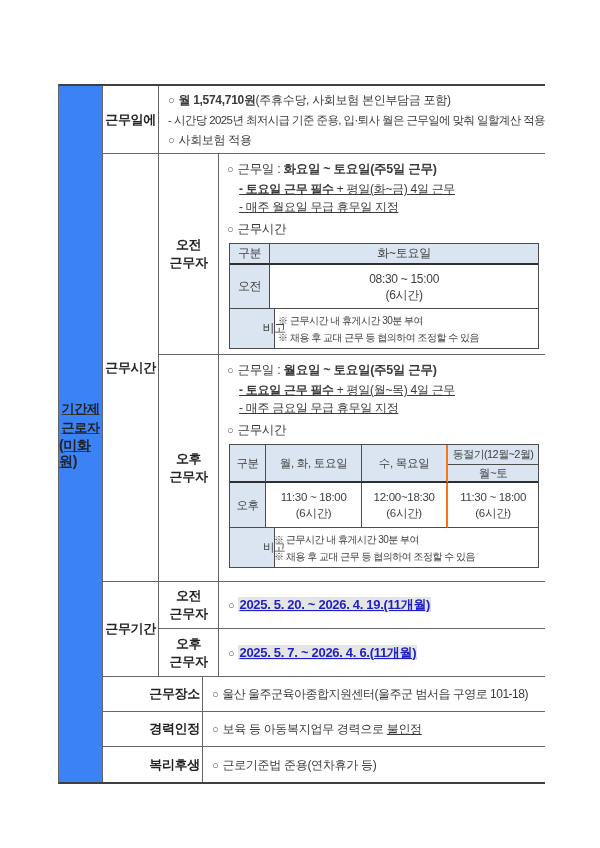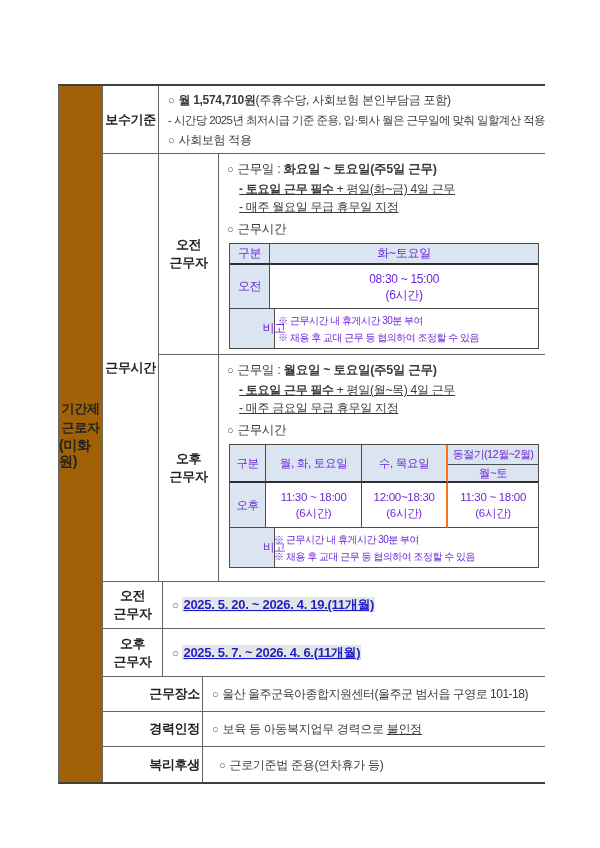--- a/index.html
+++ b/index.html
@@ -5,28 +5,28 @@
   * { box-sizing: border-box; margin: 0; padding: 0; }
   body { width: 600px; height: 848px; background: #ffffff;
          font-family: "Liberation Sans", sans-serif; color: #3a3a3a;
          letter-spacing: -0.3px; }
   .page { position: relative; width: 600px; height: 848px; background: #fff; }
 
   
   .tbl { position: absolute; left: 58px; top: 84px; width: 487px;
          display: flex; border-top: 2px solid #404040; border-bottom: 2px solid #404040;
          border-left: 1px solid #666; }
-  .gray-col { width: 54px; background: #a16207; border-right: 1px solid #666;
+  .gray-col { width: 54px; background: #3b82f6; border-right: 1px solid #666;
               display: flex; flex-direction: column; justify-content: center;
-              align-items: center; }
+              align-items: center; text-decoration: underline; }
   .gray-col .gl { font-weight: 700; font-size: 13px; line-height: 19px; color: #222; }
   .gray-col .gs { font-weight: 700; font-size: 14px; line-height: 16px; color: #222; }
   .rows { flex: 1; display: flex; flex-direction: column; }
   .row { display: flex; border-bottom: 1px solid #666; }
-  .row:last-child { border-bottom: none; gap: 7px; }
+  .row:last-child { border-bottom: none; }
   .label-cell { width: 56px; border-right: 1px solid #666; display: flex;
                 align-items: center; justify-content: center; font-weight: 700;
                 font-size: 13px; color: #222; text-align: center; flex-shrink: 0; }
   .subrows { flex: 1; display: flex; flex-direction: column; }
   .subrow { display: flex; }
   .subrow.divided { border-bottom: 1px solid #666; }
   .sublabel-cell { width: 60px; border-right: 1px solid #666; display: flex;
                    flex-direction: column; align-items: center; justify-content: center;
                    font-weight: 700; font-size: 13px; line-height: 18px; color: #222;
                    flex-shrink: 0; }
@@ -51,21 +51,21 @@
   .pay-detail { font-size: 11.5px; letter-spacing: -0.6px; }
 
   .section { padding: 7px 0 0 8px; }
   .wline { height: 20px; font-size: 12.5px; white-space: nowrap; }
   .cline { height: 18px; padding-left: 12px; font-size: 12px;
            white-space: nowrap; }
   .ttitle { height: 20px; margin-top: 4px; font-size: 12.5px; }
 
   
   .itbl { display: grid; width: 310px; margin: 2px 0 0 2px;
-          border: 1px solid #4d4d4d; font-size: 12px; color: #6d28d9; }
+          border: 1px solid #4d4d4d; font-size: 12px; color: #404040; }
   .itbl .c { border-right: 1px solid #4d4d4d; border-bottom: 1px solid #4d4d4d;
              display: flex; align-items: center; justify-content: center;
              text-align: center; white-space: nowrap; }
   .itbl .hd { background: #dbe5f1; }
   .itbl .thick-b { border-bottom: 2px solid #2f2f2f; }
   .itbl .thick-r { border-right: 2px solid #f97316; }
   .itbl .no-r { border-right: none; }
   .itbl .no-b { border-bottom: none; padding-left: 44px; }
   .itbl .stack { flex-direction: column; line-height: 16px; }
   .itbl .notes { flex-direction: column; align-items: flex-start;
@@ -92,21 +92,21 @@
 
     <div class="gray-col">
       <span class="gl">기간제</span>
       <span class="gl">근로자</span>
       <span class="gs">(미화원)</span>
     </div>
 
     <div class="rows">
 
       <div class="row row-pay">
-        <div class="label-cell">보수기준</div>
+        <div class="label-cell">근무일에</div>
         <div class="content vcenter">
           <div class="line"><span class="bullet">○</span><span class="b">월 1,574,710원</span><span>(주휴수당, 사회보험 본인부담금 포함)</span></div>
           <div class="line pay-detail">- 시간당 2025년 최저시급 기준 준용, 입·퇴사 월은 근무일에 맞춰 일할계산 적용</div>
           <div class="line"><span class="bullet">○</span><span>사회보험 적용</span></div>
         </div>
       </div>
 
       <div class="row row-time">
         <div class="label-cell">근무시간</div>
         <div class="subrows">
@@ -177,20 +177,21 @@
                   <span>※ 채용 후 교대 근무 등 협의하여 조정할 수 있음</span>
                 </div>
               </div>
             </div>
           </div>
 
         </div>
       </div>
 
       <div class="row row-period">
+        <div class="label-cell">근무기간</div>
         <div class="subrows">
           <div class="psub divided">
             <div class="sublabel-cell">
               <span>오전</span>
               <span>근무자</span>
             </div>
             <div class="content vcenter">
               <div class="line"><span class="bullet">○</span><span class="link">2025. 5. 20. ~ 2026. 4. 19.(11개월)</span></div>
             </div>
           </div>

